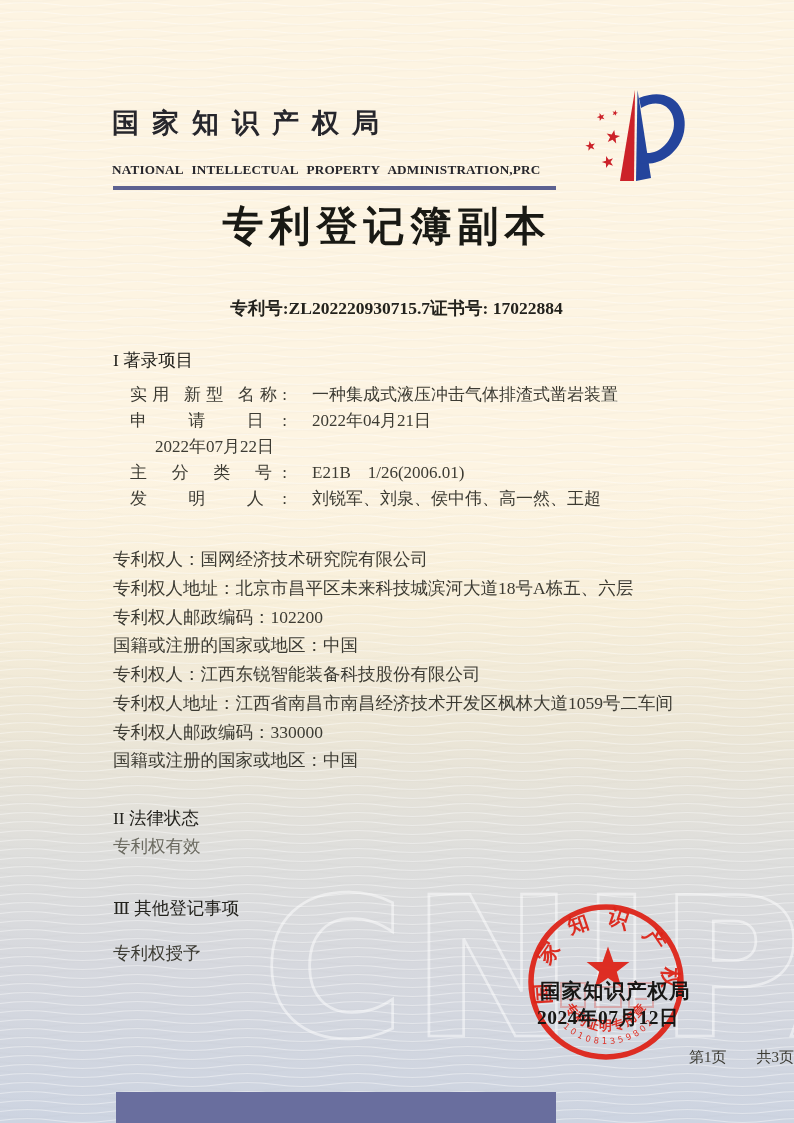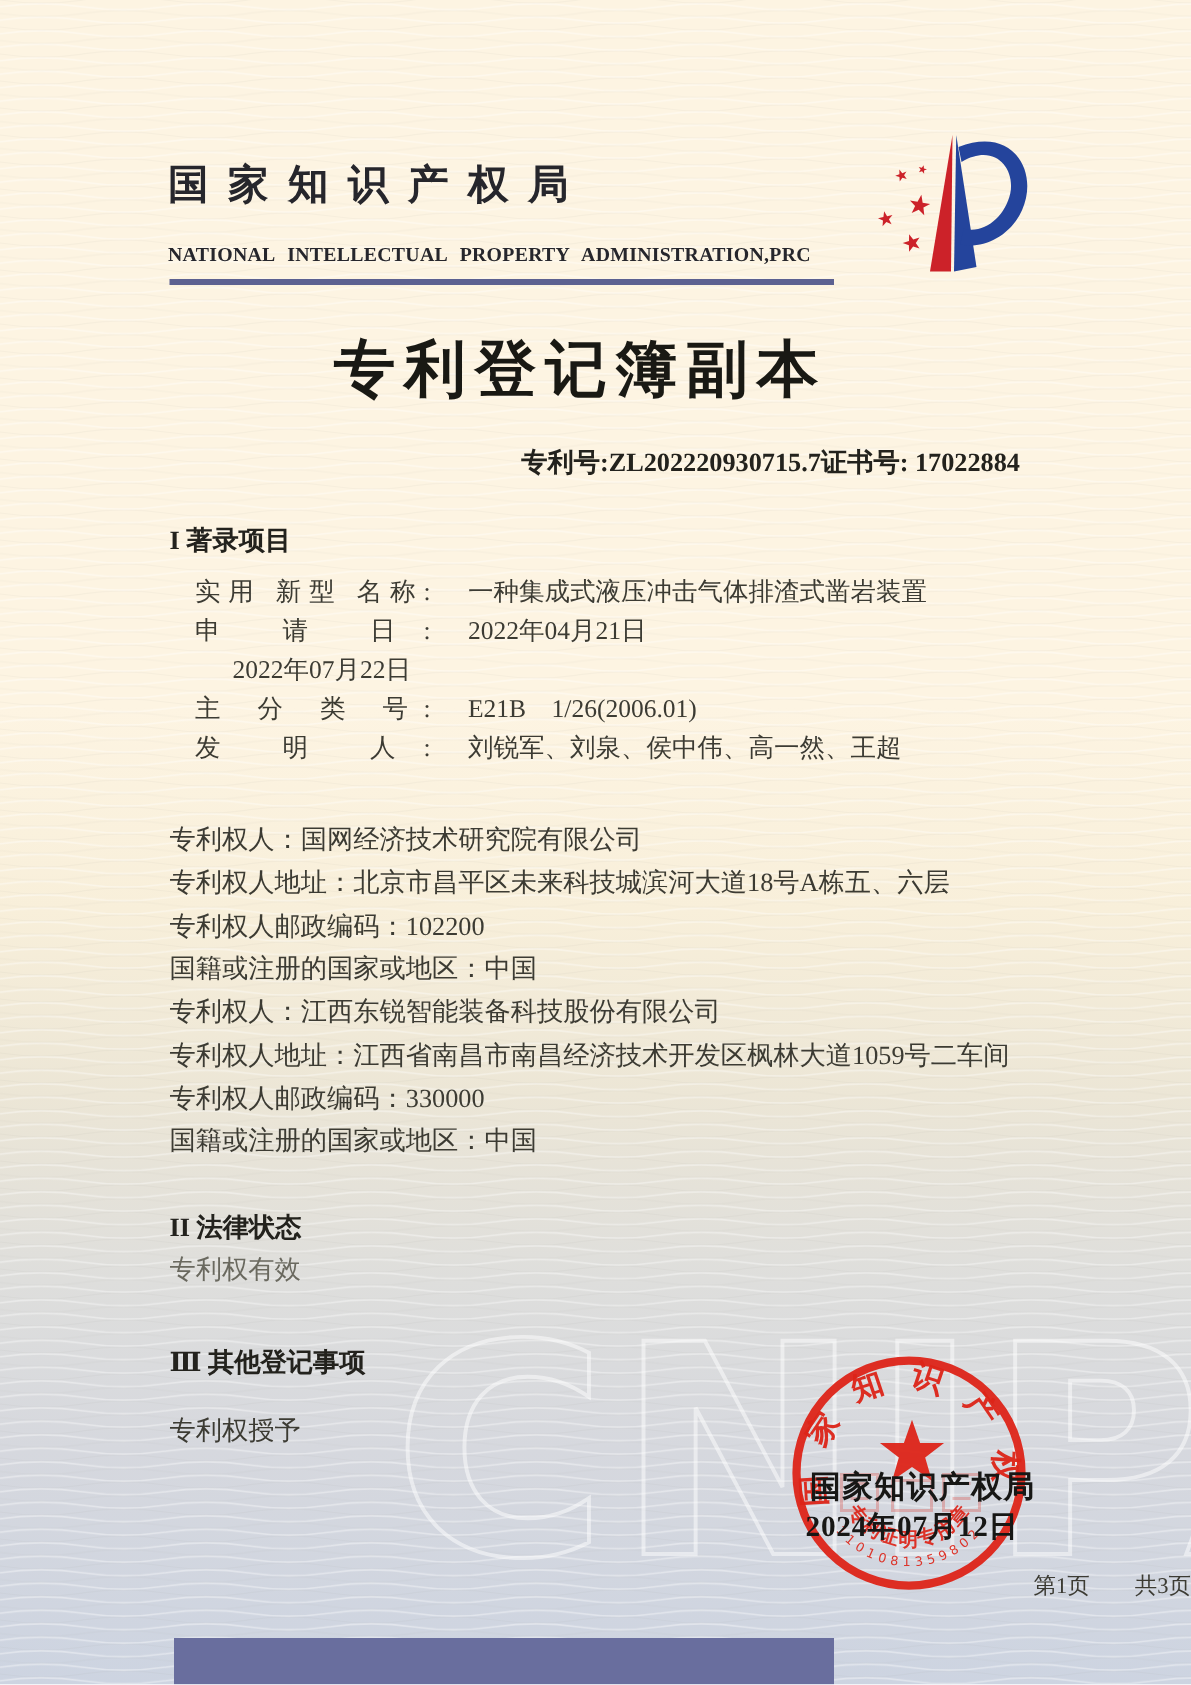--- a/index.html
+++ b/index.html
@@ -12,23 +12,23 @@
     color:#35342e;
   }
   .abs{position:absolute;}
   .bg-svg{position:absolute;left:0;top:0;z-index:0;}
   .wm-svg{position:absolute;left:0;top:0;z-index:1;}
   .content{position:absolute;inset:0;z-index:2;}
   .org-cn{left:112px;top:105px;font-size:27px;font-weight:bold;letter-spacing:13px;color:#26262c;}
   .org-en{left:112px;top:162px;font-size:13.2px;font-weight:bold;letter-spacing:0.2px;word-spacing:5px;color:#26262c;}
   .hr-rule{left:113px;top:186px;width:443px;height:4px;background:#5c6191;}
   .logo{left:578px;top:84px;}
-  .doc-title{left:0;top:219px;width:774px;text-align:center;font-size:41px;font-weight:bold;letter-spacing:6px;color:#191914;}
-  .meta-row{left:113px;top:296px;width:567px;display:flex;justify-content:flex-end;font-size:17.5px;font-weight:bold;color:#23221d;}
-  .sec-head{left:113px;font-size:17.5px;font-weight:bold;color:#23221d;}
+  .doc-title{left:0;top:199px;width:774px;text-align:center;font-size:41px;font-weight:bold;letter-spacing:6px;color:#191914;}
+  .meta-row{left:113px;top:296px;width:567px;display:flex;justify-content:center;font-size:17.5px;font-weight:bold;color:#23221d;}
+  .sec-head{left:113px;font-size:17.5px;font-weight:normal;color:#23221d;}
   .bib{left:130px;top:382px;font-size:17px;color:#3c3b33;}
   .bib-row{display:flex;line-height:26px;}
   .bib-label{display:inline-block;width:157px;text-align:justify;text-align-last:justify;-moz-text-align-last:justify;}
   .bib-value{margin-left:25px;white-space:pre;}
   .pat-block{left:113px;font-size:17.5px;line-height:28.8px;color:#3c3b33;}
   .status-line{left:113px;top:834px;font-size:17.5px;color:#6a695f;}
   .entry-line{left:113px;top:941px;font-size:17.5px;color:#3c3b33;}
   .seal-svg{left:521px;top:897px;z-index:3;}
   .seal-txt{z-index:4;color:#171715;font-family:"Liberation Serif",serif;}
   .seal-auth{left:540px;top:977px;font-size:20.5px;font-weight:bold;letter-spacing:1px;}

